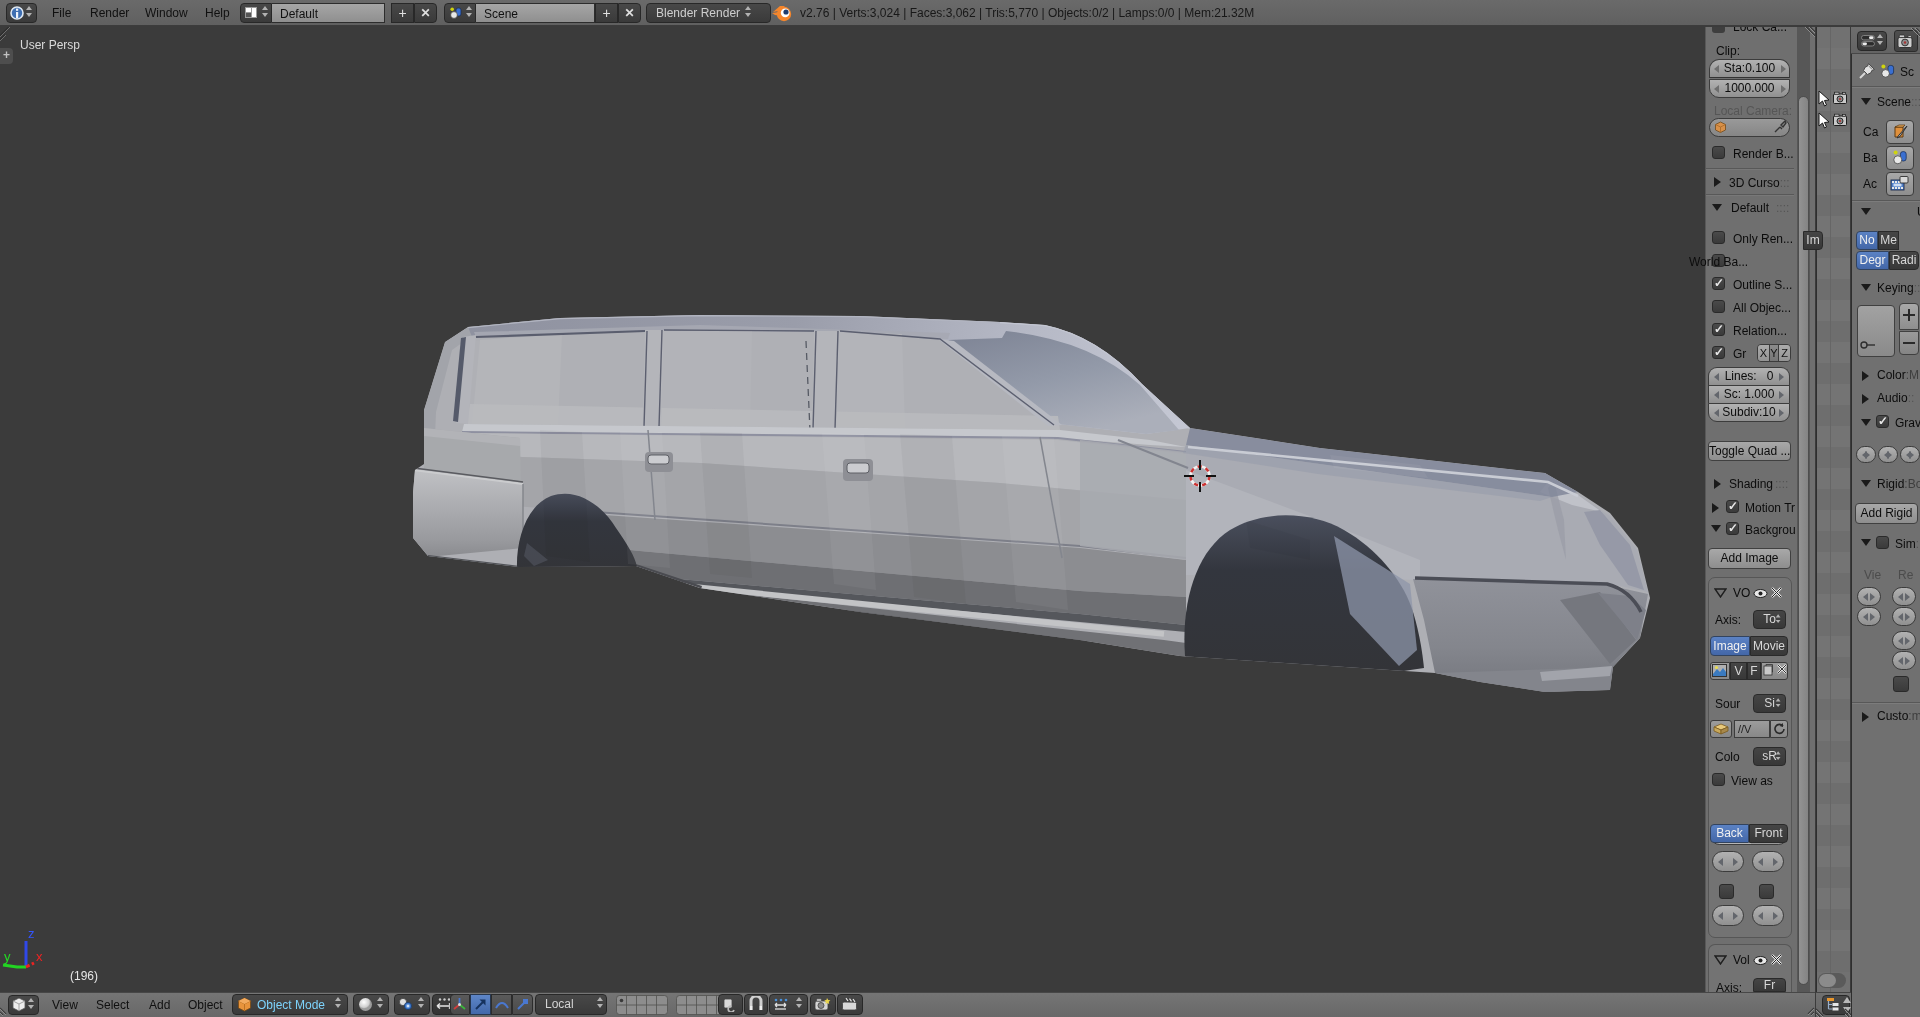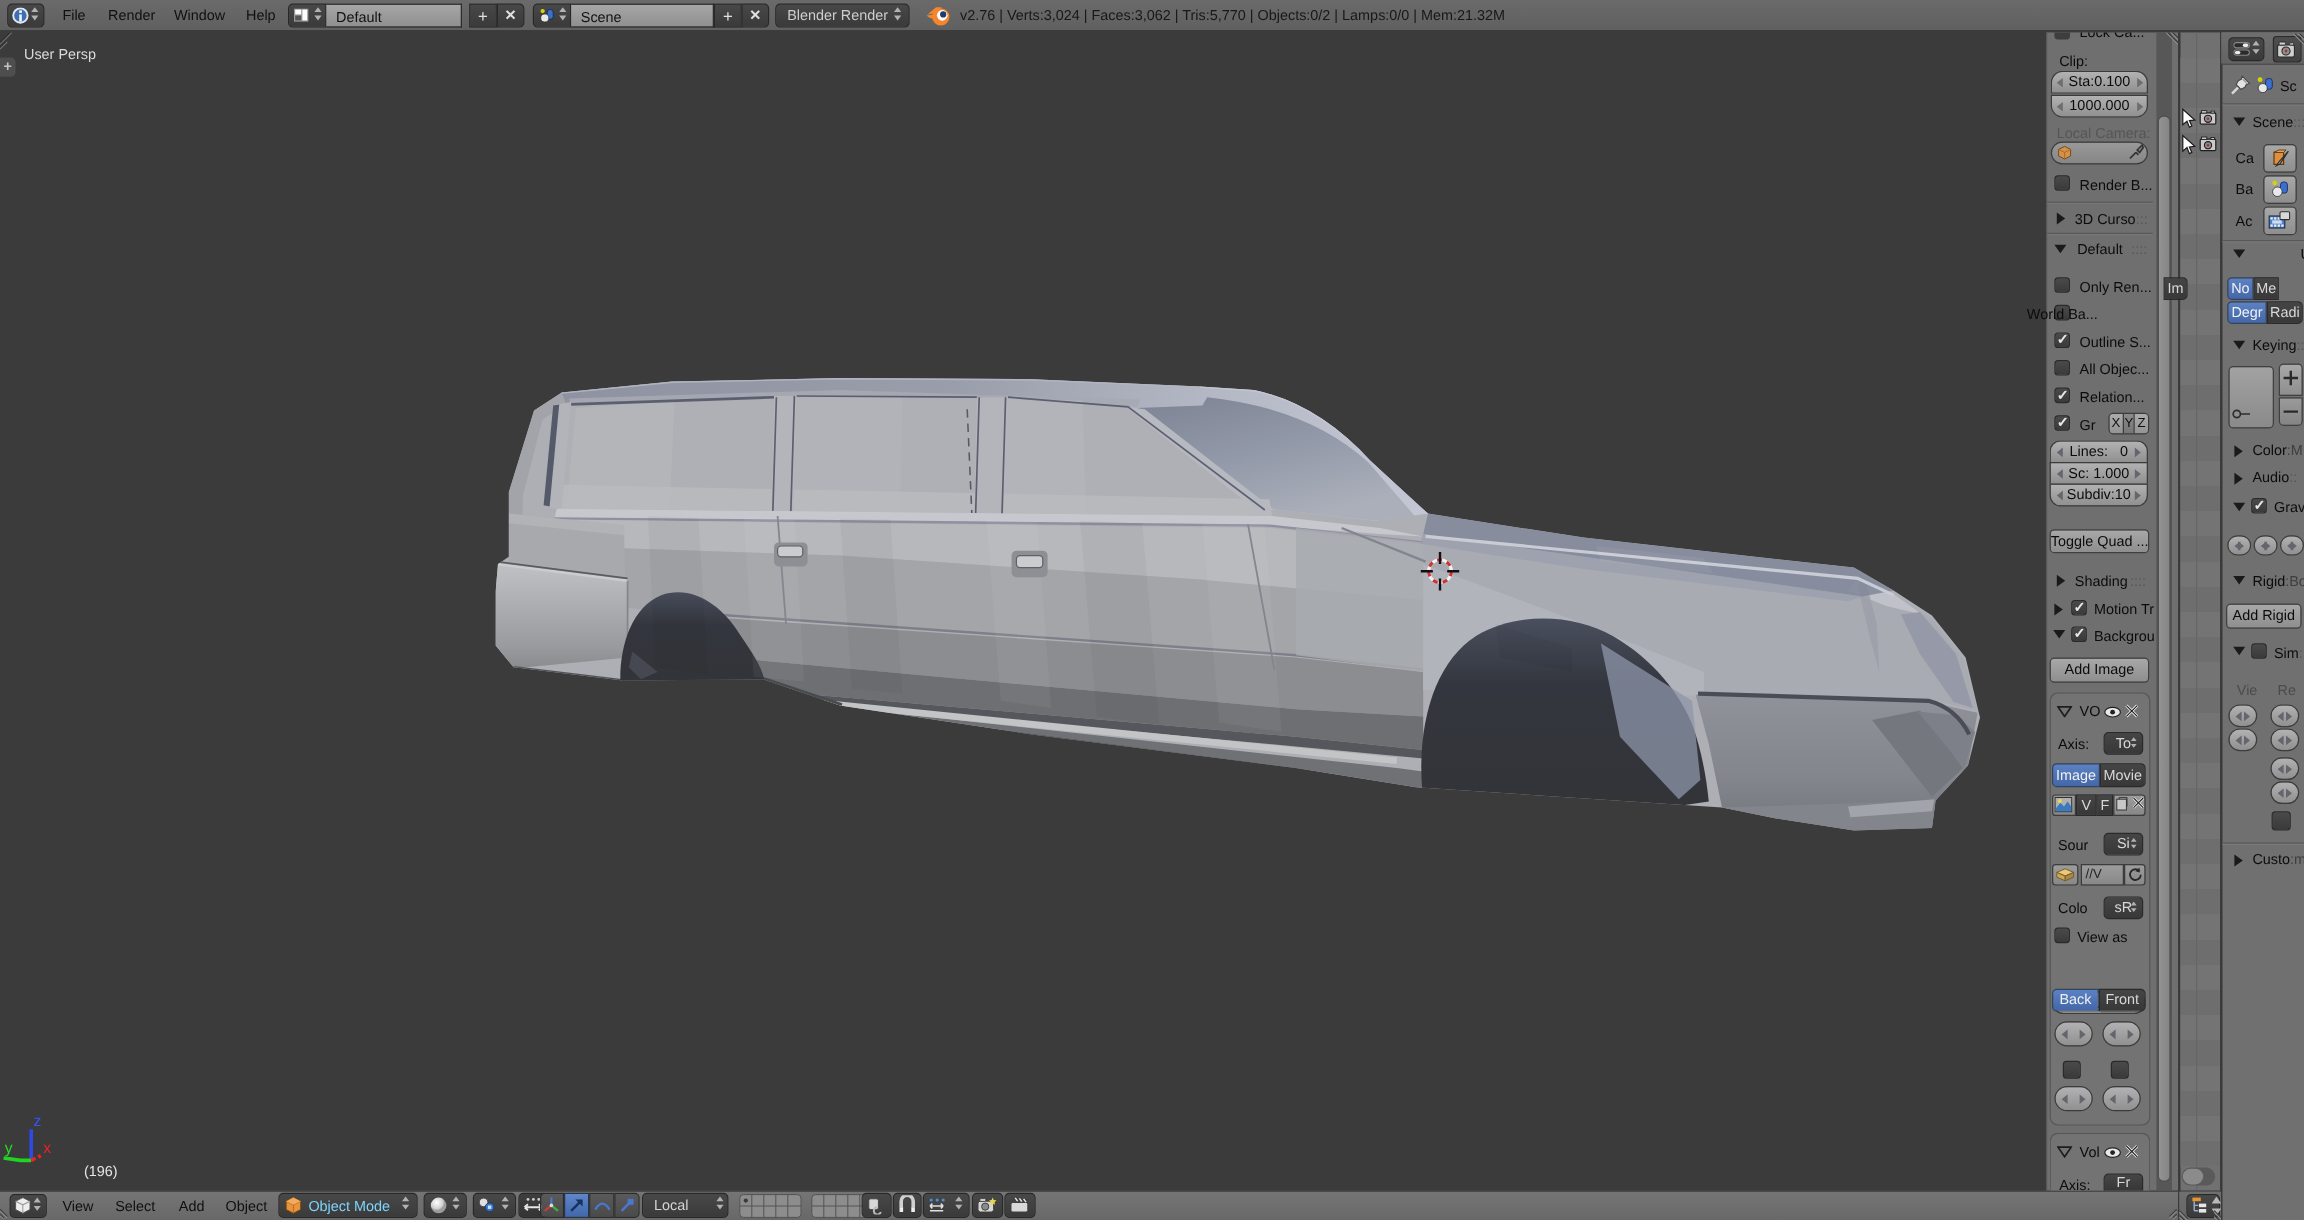--- a/index.html
+++ b/index.html
@@ -114,21 +114,21 @@
   <div class="updn" style="left:465px; top:4px; height:18px;"></div>
   <div class="abs" style="left:476px; top:3px; width:119px; height:20px;
        background:linear-gradient(#a6a6a6,#8f8f8f); border:1px solid #2d2d2d; border-left:none;">
     <span style="font-size:12px; color:#111; position:absolute; left:8px; top:3px;">Scene</span>
   </div>
   <div class="dbtn" style="left:595px; top:3px; width:23px; height:20px; border-radius:0;
        color:#e0e0e0; font-size:14px; text-align:center; line-height:18px;">+</div>
   <div class="dbtn" style="left:618px; top:3px; width:23px; height:20px; border-radius:0 4px 4px 0;
        color:#e0e0e0; font-size:12px; text-align:center; line-height:18px; font-weight:bold;">✕</div>
 
-  <div class="dbtn" style="left:646px; top:3px; width:112px; height:20px;">
+  <div class="dbtn" style="left:646px; top:3px; width:125px; height:20px;">
     <span style="font-size:12px; color:#cecece; position:absolute; left:9px; top:2px;">Blender Render</span>
   </div>
   <div class="updn" style="left:744px; top:4px; height:18px;"></div>
 
   <svg class="abs" style="left:771px; top:3px;" width="22" height="20" viewBox="0 0 22 20">
     <path d="M 2 9 L 9 3 L 14 3 L 8 8 Z" fill="#f5862c"></path>
     <circle cx="13" cy="11" r="7.2" fill="#f5862c"></circle>
     <circle cx="14.2" cy="9.8" r="4.4" fill="#ffffff"></circle>
     <circle cx="15" cy="9" r="2.6" fill="#1e3c6e"></circle>
     <path d="M 1 10 L 8 9 L 10 13 L 4 12 Z" fill="#f5862c"></path>

